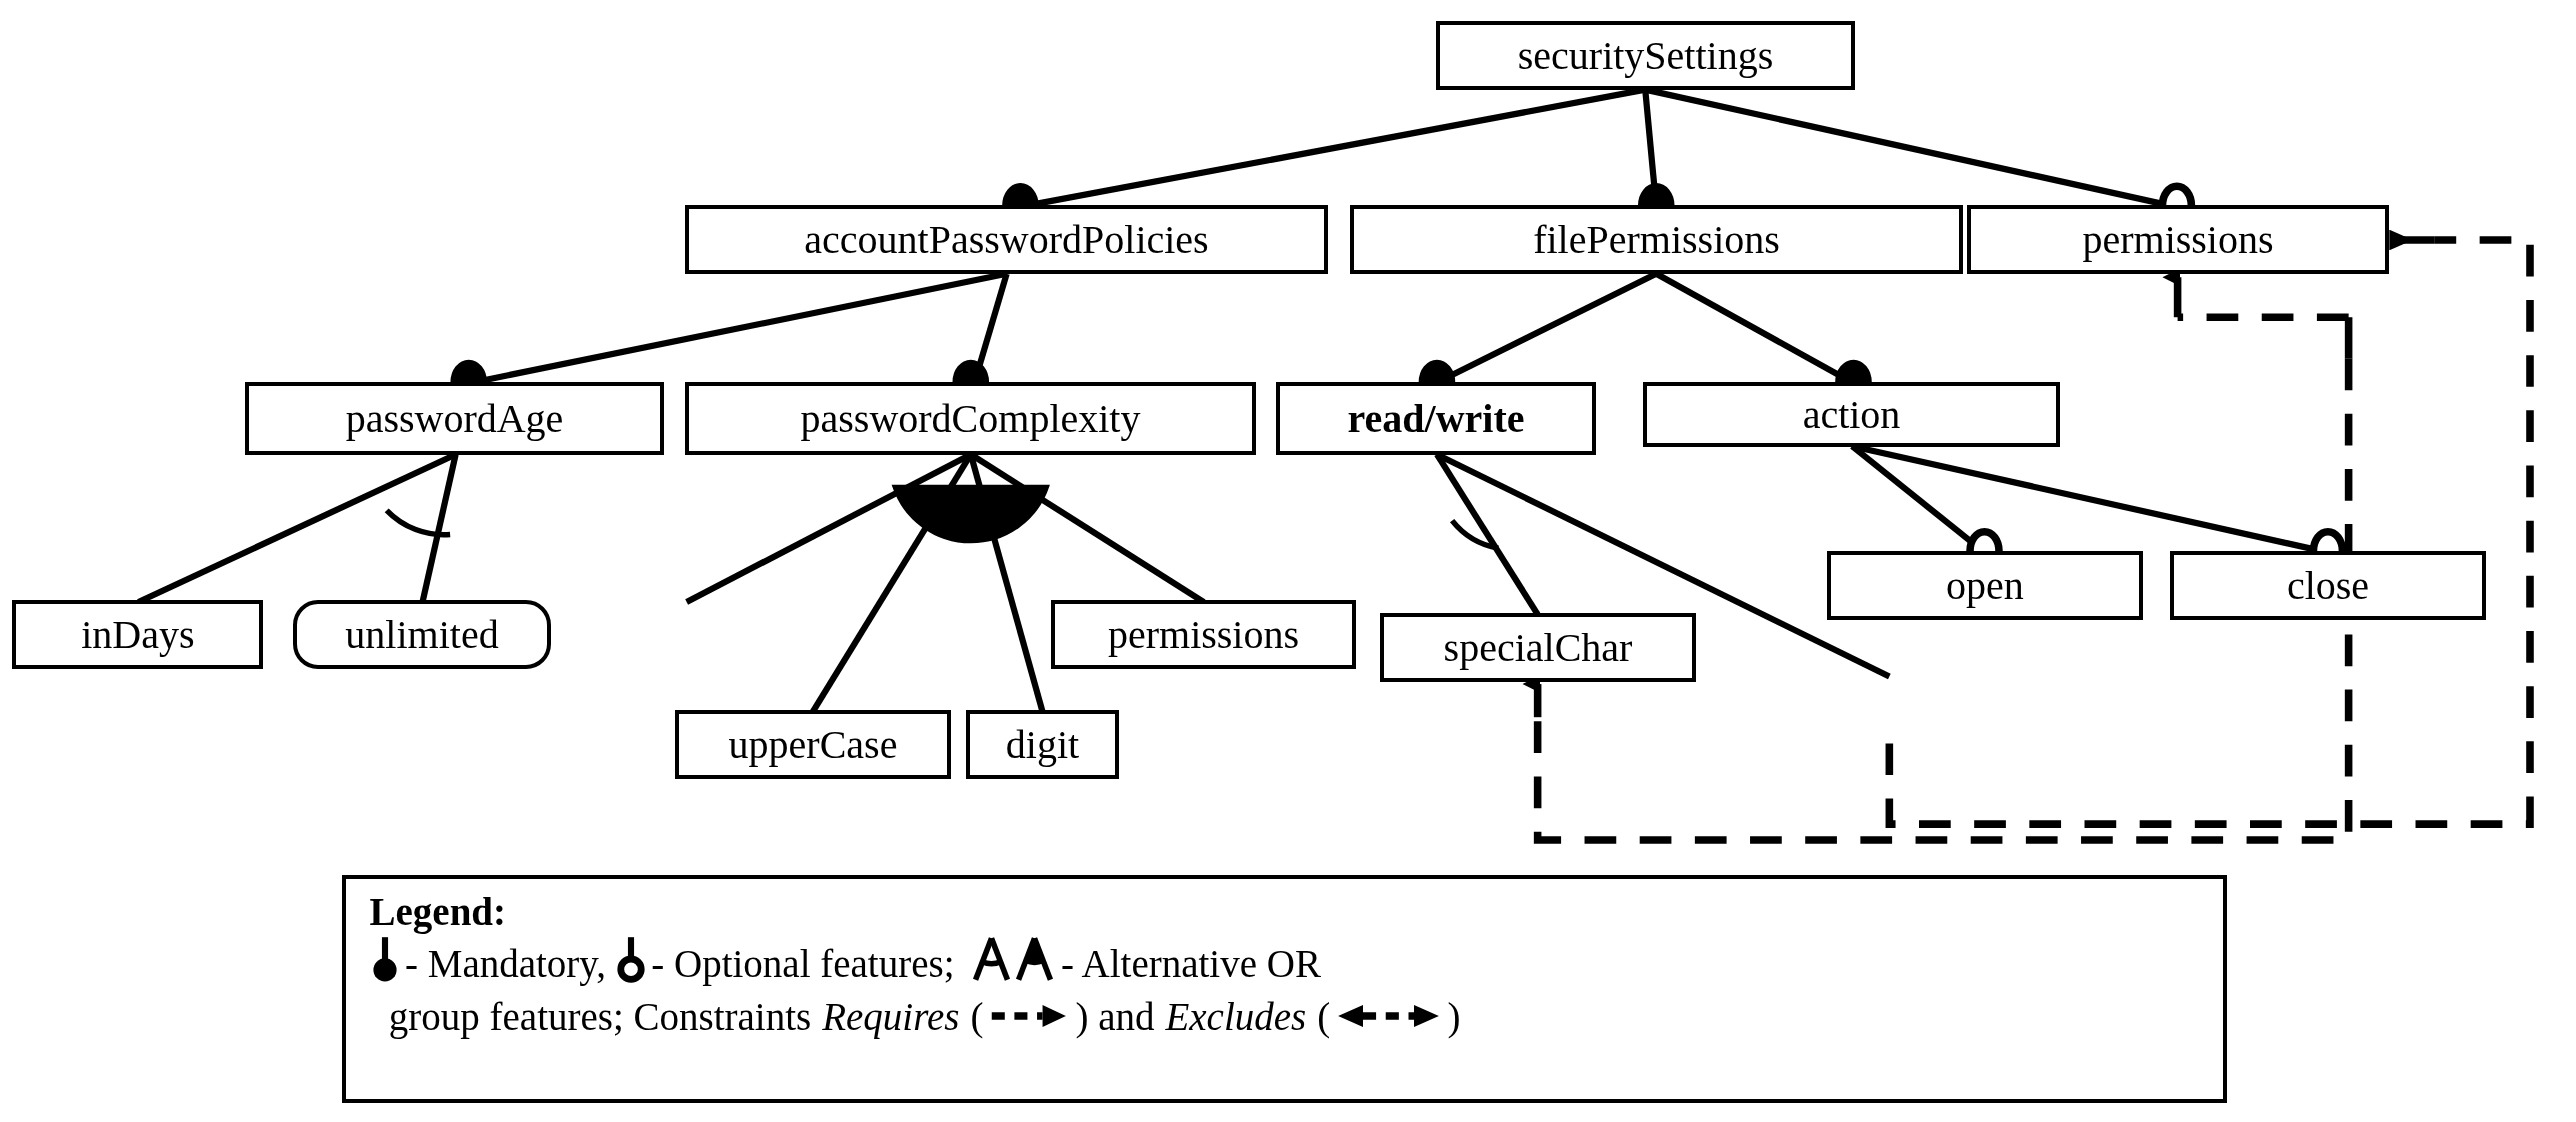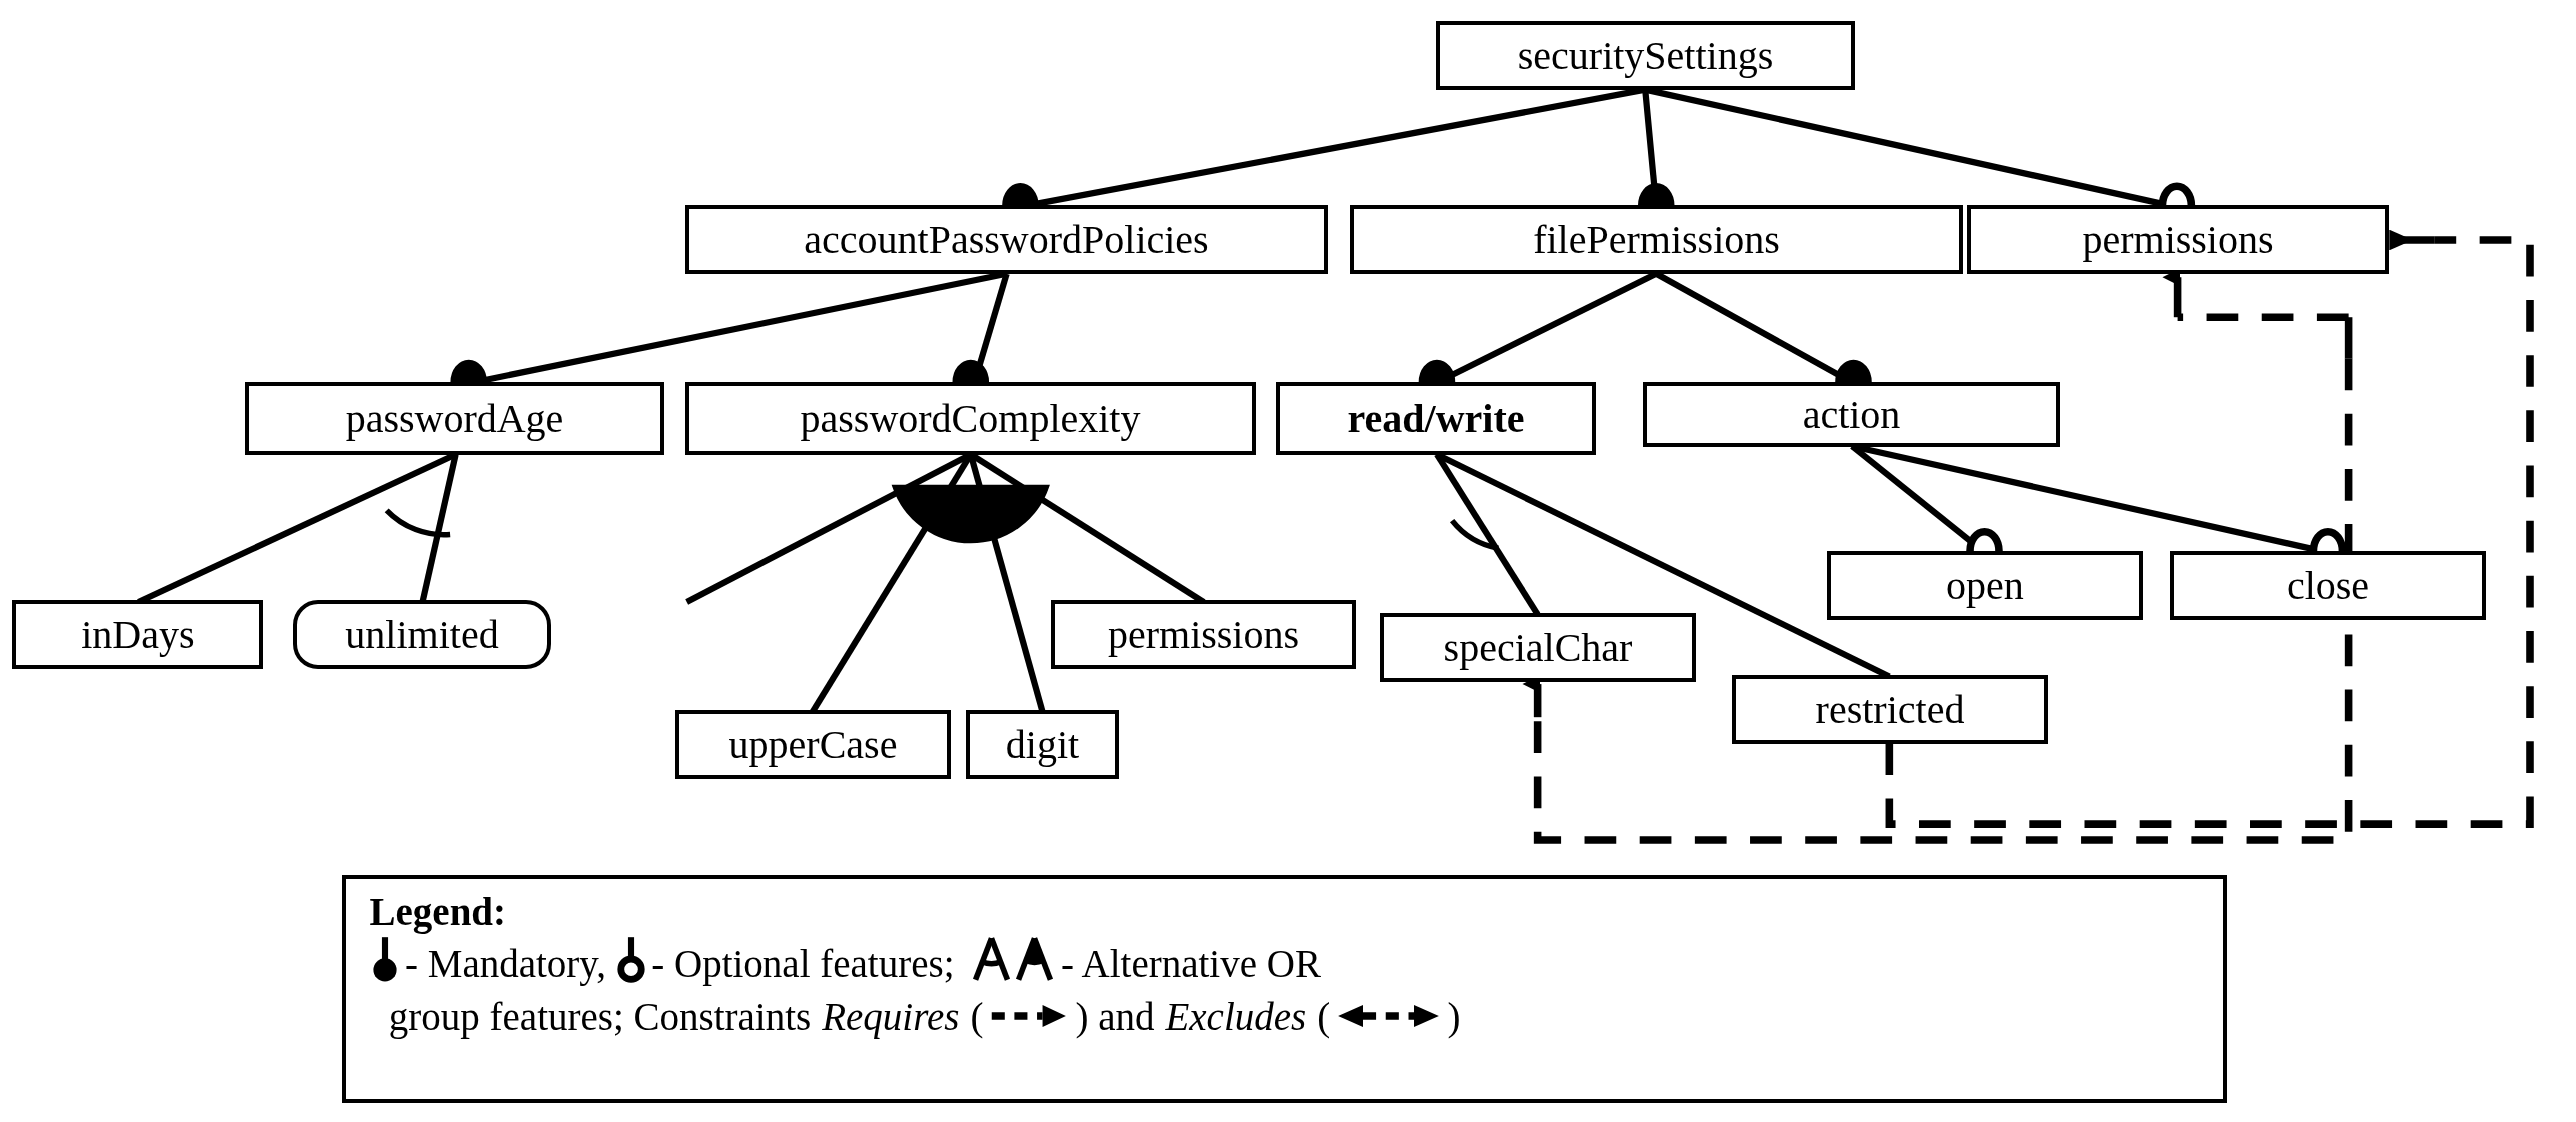--- a/index.html
+++ b/index.html
@@ -192,23 +192,20 @@
   </div>
 
   <div class="node-box" style="left:675px;top:710px;width:276px;height:69px;">
     <span class="node-label">upperCase</span>
   </div>
 
   <div class="node-box" style="left:966px;top:710px;width:153px;height:69px;">
     <span class="node-label">digit</span>
   </div>
 
-  <div class="node-box" style="left:1732px;top:675px;width:316px;height:69px;">
-    <span class="node-label">restricted</span>
-  </div>
 
   <div class="node-box" style="left:1827px;top:551px;width:316px;height:69px;">
     <span class="node-label">open</span>
   </div>
 
   <div class="node-box" style="left:2170px;top:551px;width:316px;height:69px;">
     <span class="node-label">close</span>
   </div>
 
   <div id="legend-box" style="left:330px;top:875px;width:1885px;height:228px;">

